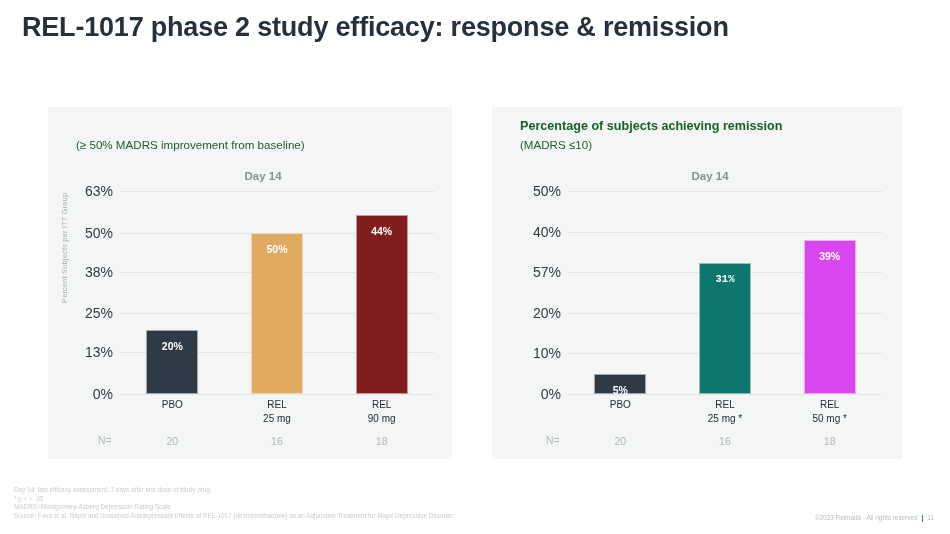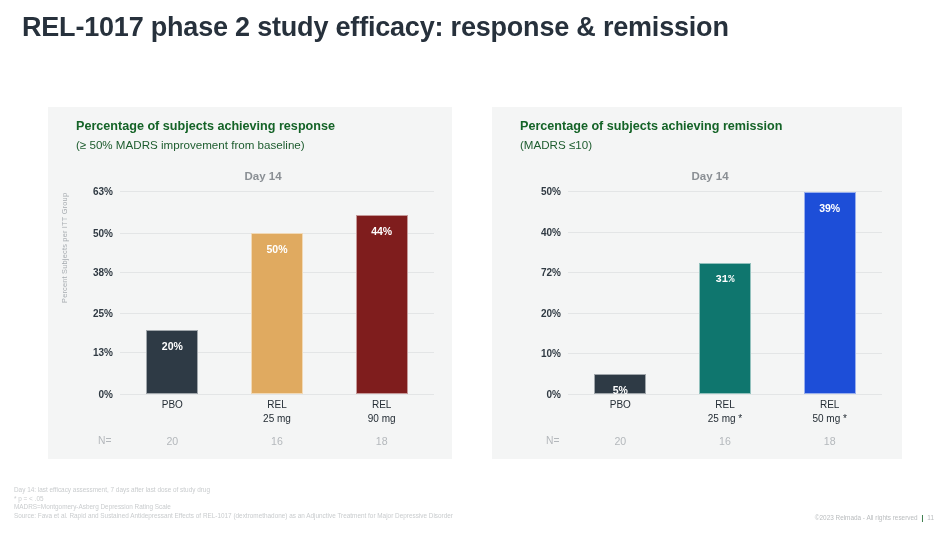--- a/index.html
+++ b/index.html
@@ -47,21 +47,21 @@
   }
   .panel-right .plot { left: 76px; right: 20px; }
 
   .gridline {
     position: absolute; left: 0; right: 0; height: 1px;
     background: #e3e5e6;
   }
   .ytick {
     position: absolute; right: 100%; margin-right: 7px;
     transform: translateY(-50%);
-    font-size: 10px; font-weight: bold; color: #303a43;
+    font-size: 14px; font-weight: normal; color: #303a43;
     white-space: nowrap;
   }
   .axis-title {
     position: absolute; left: 12px; top: 196px;
     font-size: 7.4px; color: #a7acb1;
     transform: rotate(-90deg); transform-origin: left top;
     white-space: nowrap; letter-spacing: 0.2px;
   }
 
   .bars { position: absolute; left: 0; right: 0; top: 0; bottom: 0; }
@@ -110,21 +110,20 @@
   .copyright .sep { color: #146327; font-weight: bold; margin: 0 4px; }
 </style>
 </head>
 <body>
 
 <div class="slide">
 
   <div class="slide-title">REL-1017 phase 2 study efficacy: response &amp; remission</div>
 
   <div class="panel panel-left" id="panel-0">
-    <div class="panel-title">Percentage of subjects achieving response</div>
     <div class="panel-sub">(≥ 50% MADRS improvement from baseline)</div>
     <div class="day-label shift">Day 14</div>
     <div class="axis-title">Percent Subjects per ITT Group</div>
     <div class="plot">
       <div class="grid-layer">
           <div class="gridline" style="top: 203px;"></div>
           <div class="ytick" style="top: 203px;">0%</div>
           <div class="gridline" style="top: 161.111px;"></div>
           <div class="ytick" style="top: 161.111px;">13%</div>
           <div class="gridline" style="top: 122.444px;"></div>
@@ -181,39 +180,39 @@
     <div class="day-label shift">Day 14</div>
     <div class="plot">
       <div class="grid-layer">
           <div class="gridline" style="top: 203px;"></div>
           <div class="ytick" style="top: 203px;">0%</div>
           <div class="gridline" style="top: 162.4px;"></div>
           <div class="ytick" style="top: 162.4px;">10%</div>
           <div class="gridline" style="top: 121.8px;"></div>
           <div class="ytick" style="top: 121.8px;">20%</div>
           <div class="gridline" style="top: 81.2px;"></div>
-          <div class="ytick" style="top: 81.2px;">72%</div>
+          <div class="ytick" style="top: 81.2px;">57%</div>
           <div class="gridline" style="top: 40.6px;"></div>
           <div class="ytick" style="top: 40.6px;">40%</div>
           <div class="gridline" style="top: 0px;"></div>
           <div class="ytick" style="top: 0px;">50%</div>
         </div>
       <div class="bars">
           <div class="barwrap" style="left: 8.41667%; width: 16.5%;">
             <div class="bar" style="height: 20.3px; background: rgb(46, 58, 69);">
               <div class="bar-value">5%</div>
             </div>
           </div>
           <div class="barwrap" style="left: 41.75%; width: 16.5%;">
             <div class="bar" style="height: 131px; background: #0f766e; font-family: Liberation Mono, monospace;">
               <div class="bar-value">31%</div>
             </div>
           </div>
           <div class="barwrap" style="left: 75.0833%; width: 16.5%;">
-            <div class="bar" style="height: 202px; background: #1d4ed8;">
+            <div class="bar" style="height: 154px; background: #d946ef;">
               <div class="bar-value">39%</div>
             </div>
           </div>
         </div>
     </div>
     <div class="xlabels">
         <div class="xlabel" style="left: 0%; width: 33.3333%;">
           <span>PBO</span>
         </div>
         <div class="xlabel" style="left: 33.3333%; width: 33.3333%;">

